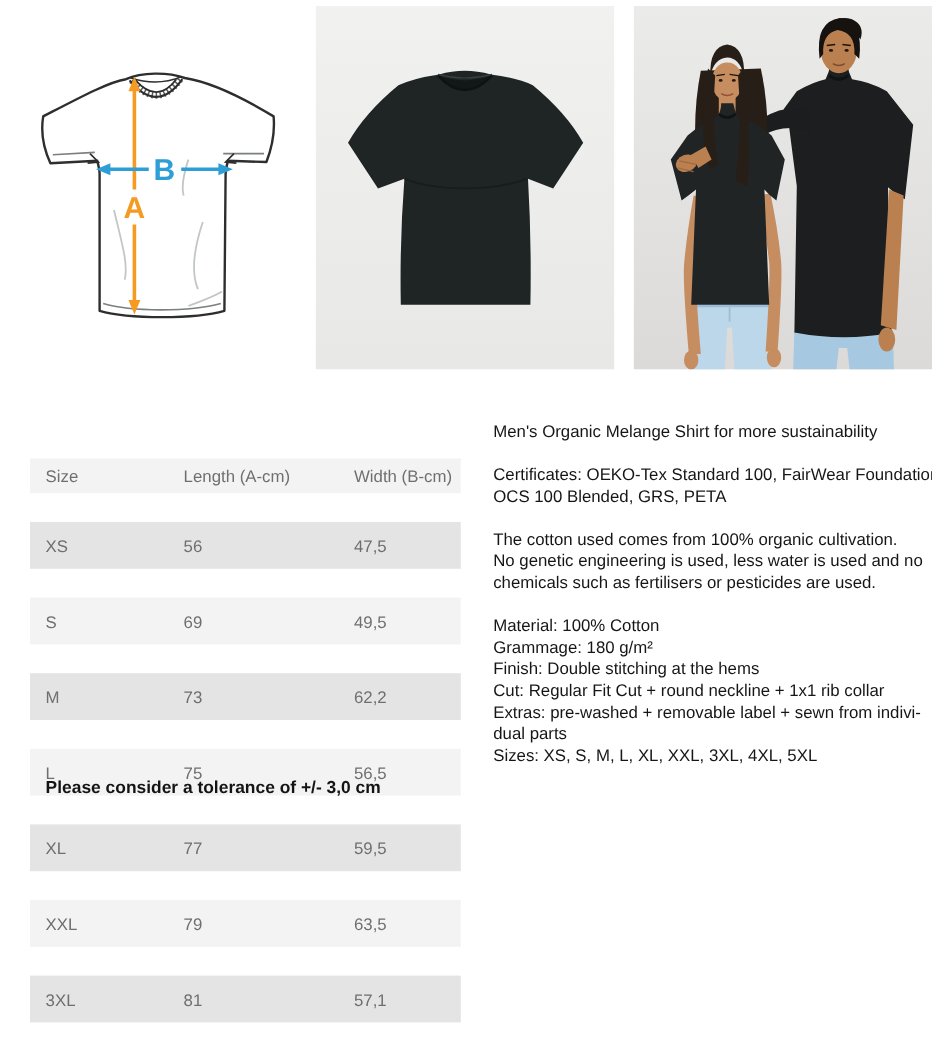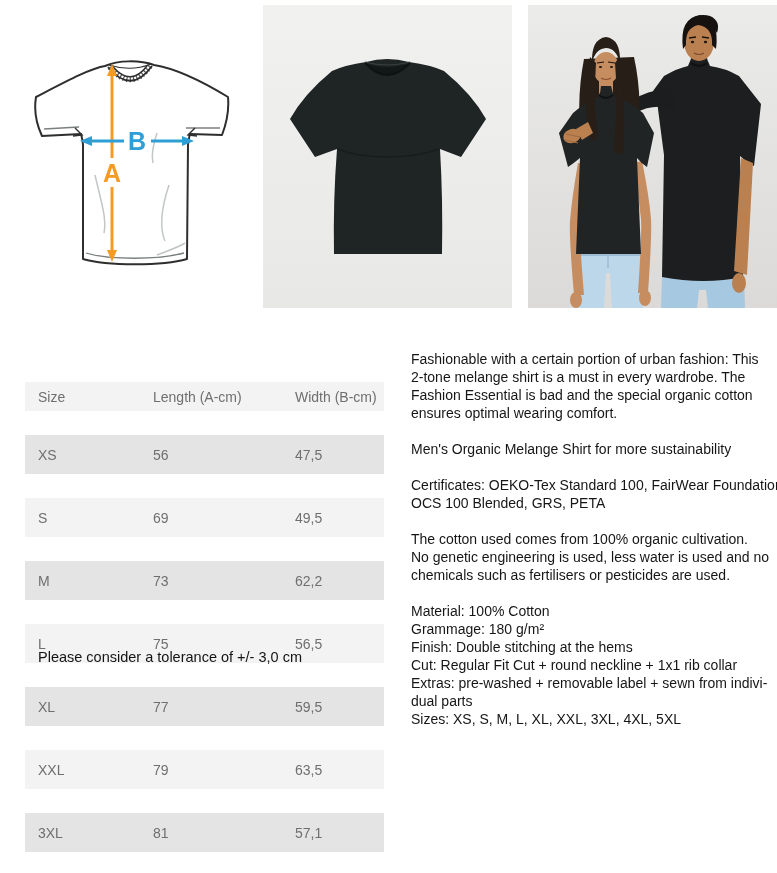--- a/index.html
+++ b/index.html
@@ -32,21 +32,21 @@
     align-items: center;
     margin-top: 24px;
   }
   .thead { height: 29px; background: #f3f3f3; }
   .trow { height: 39px; }
   .tbody .trow:nth-child(odd)  { background: #e4e4e4; }
   .tbody .trow:nth-child(even) { background: #f3f3f3; }
   .tcell, .hcell { padding-left: 13px; white-space: nowrap; }
   .tolerance {
     position: absolute; left: 38px; top: 649px;
-    font-size: 14.5px; color: #141414;
+    font-size: 14.5px; color: #141414; font-weight: bold;
   }
   
   .description {
     position: absolute; left: 411px; top: 350px; width: 366px;
     font-size: 14px; line-height: 18px; color: #161616;
   }
   .description p { margin: 0 0 18px 0; white-space: pre; }
 </style>
 </head>
 <body>
@@ -244,24 +244,20 @@
           <div class="tcell">5XL</div>
           <div class="tcell">68</div>
           <div class="tcell">77,5</div>
         </div>
       </div>
   </div>
 
   <div class="tolerance">Please consider a tolerance of +/- 3,0 cm</div>
 
   <div class="description">
-    <p>Fashionable with a certain portion of urban fashion: This
-2-tone melange shirt is a must in every wardrobe. The
-Fashion Essential is bad and the special organic cotton
-ensures optimal wearing comfort.</p>
     <p>Men's Organic Melange Shirt for more sustainability</p>
     <p>Certificates: OEKO-Tex Standard 100, FairWear Foundation,
 OCS 100 Blended, GRS, PETA</p>
     <p>The cotton used comes from 100% organic cultivation.
 No genetic engineering is used, less water is used and no
 chemicals such as fertilisers or pesticides are used.</p>
     <p>Material: 100% Cotton
 Grammage: 180 g/m²
 Finish: Double stitching at the hems
 Cut: Regular Fit Cut + round neckline + 1x1 rib collar

